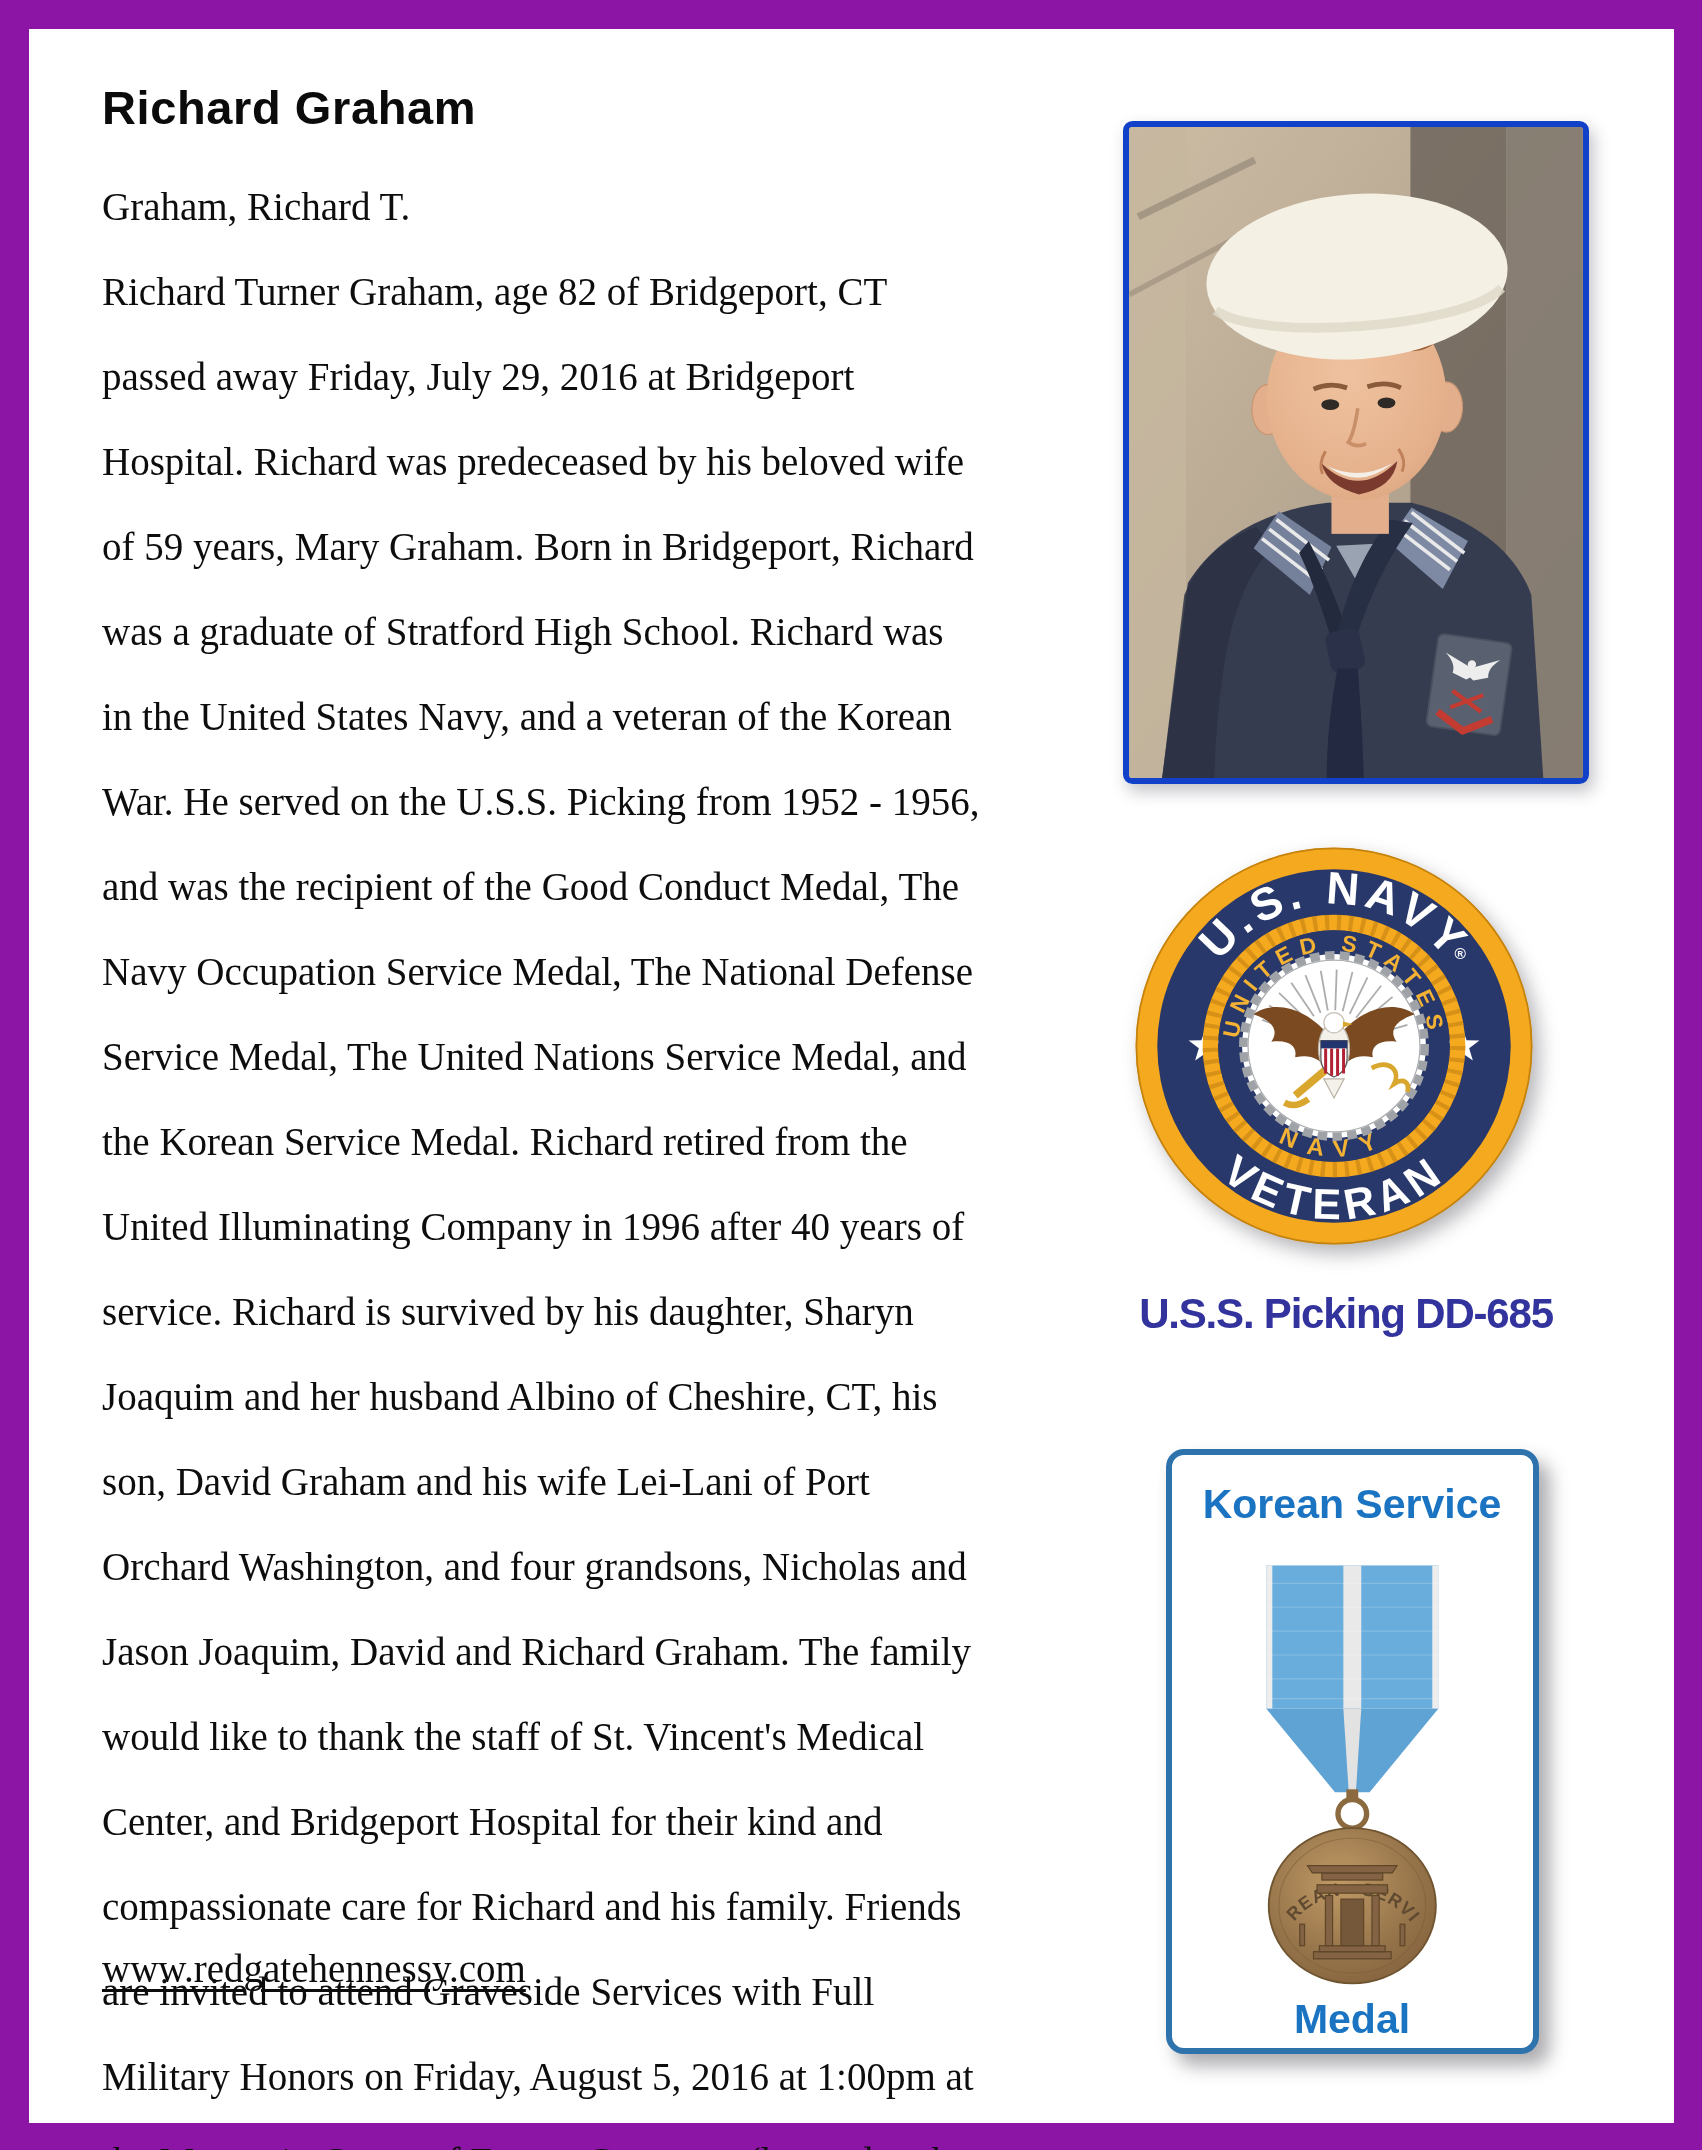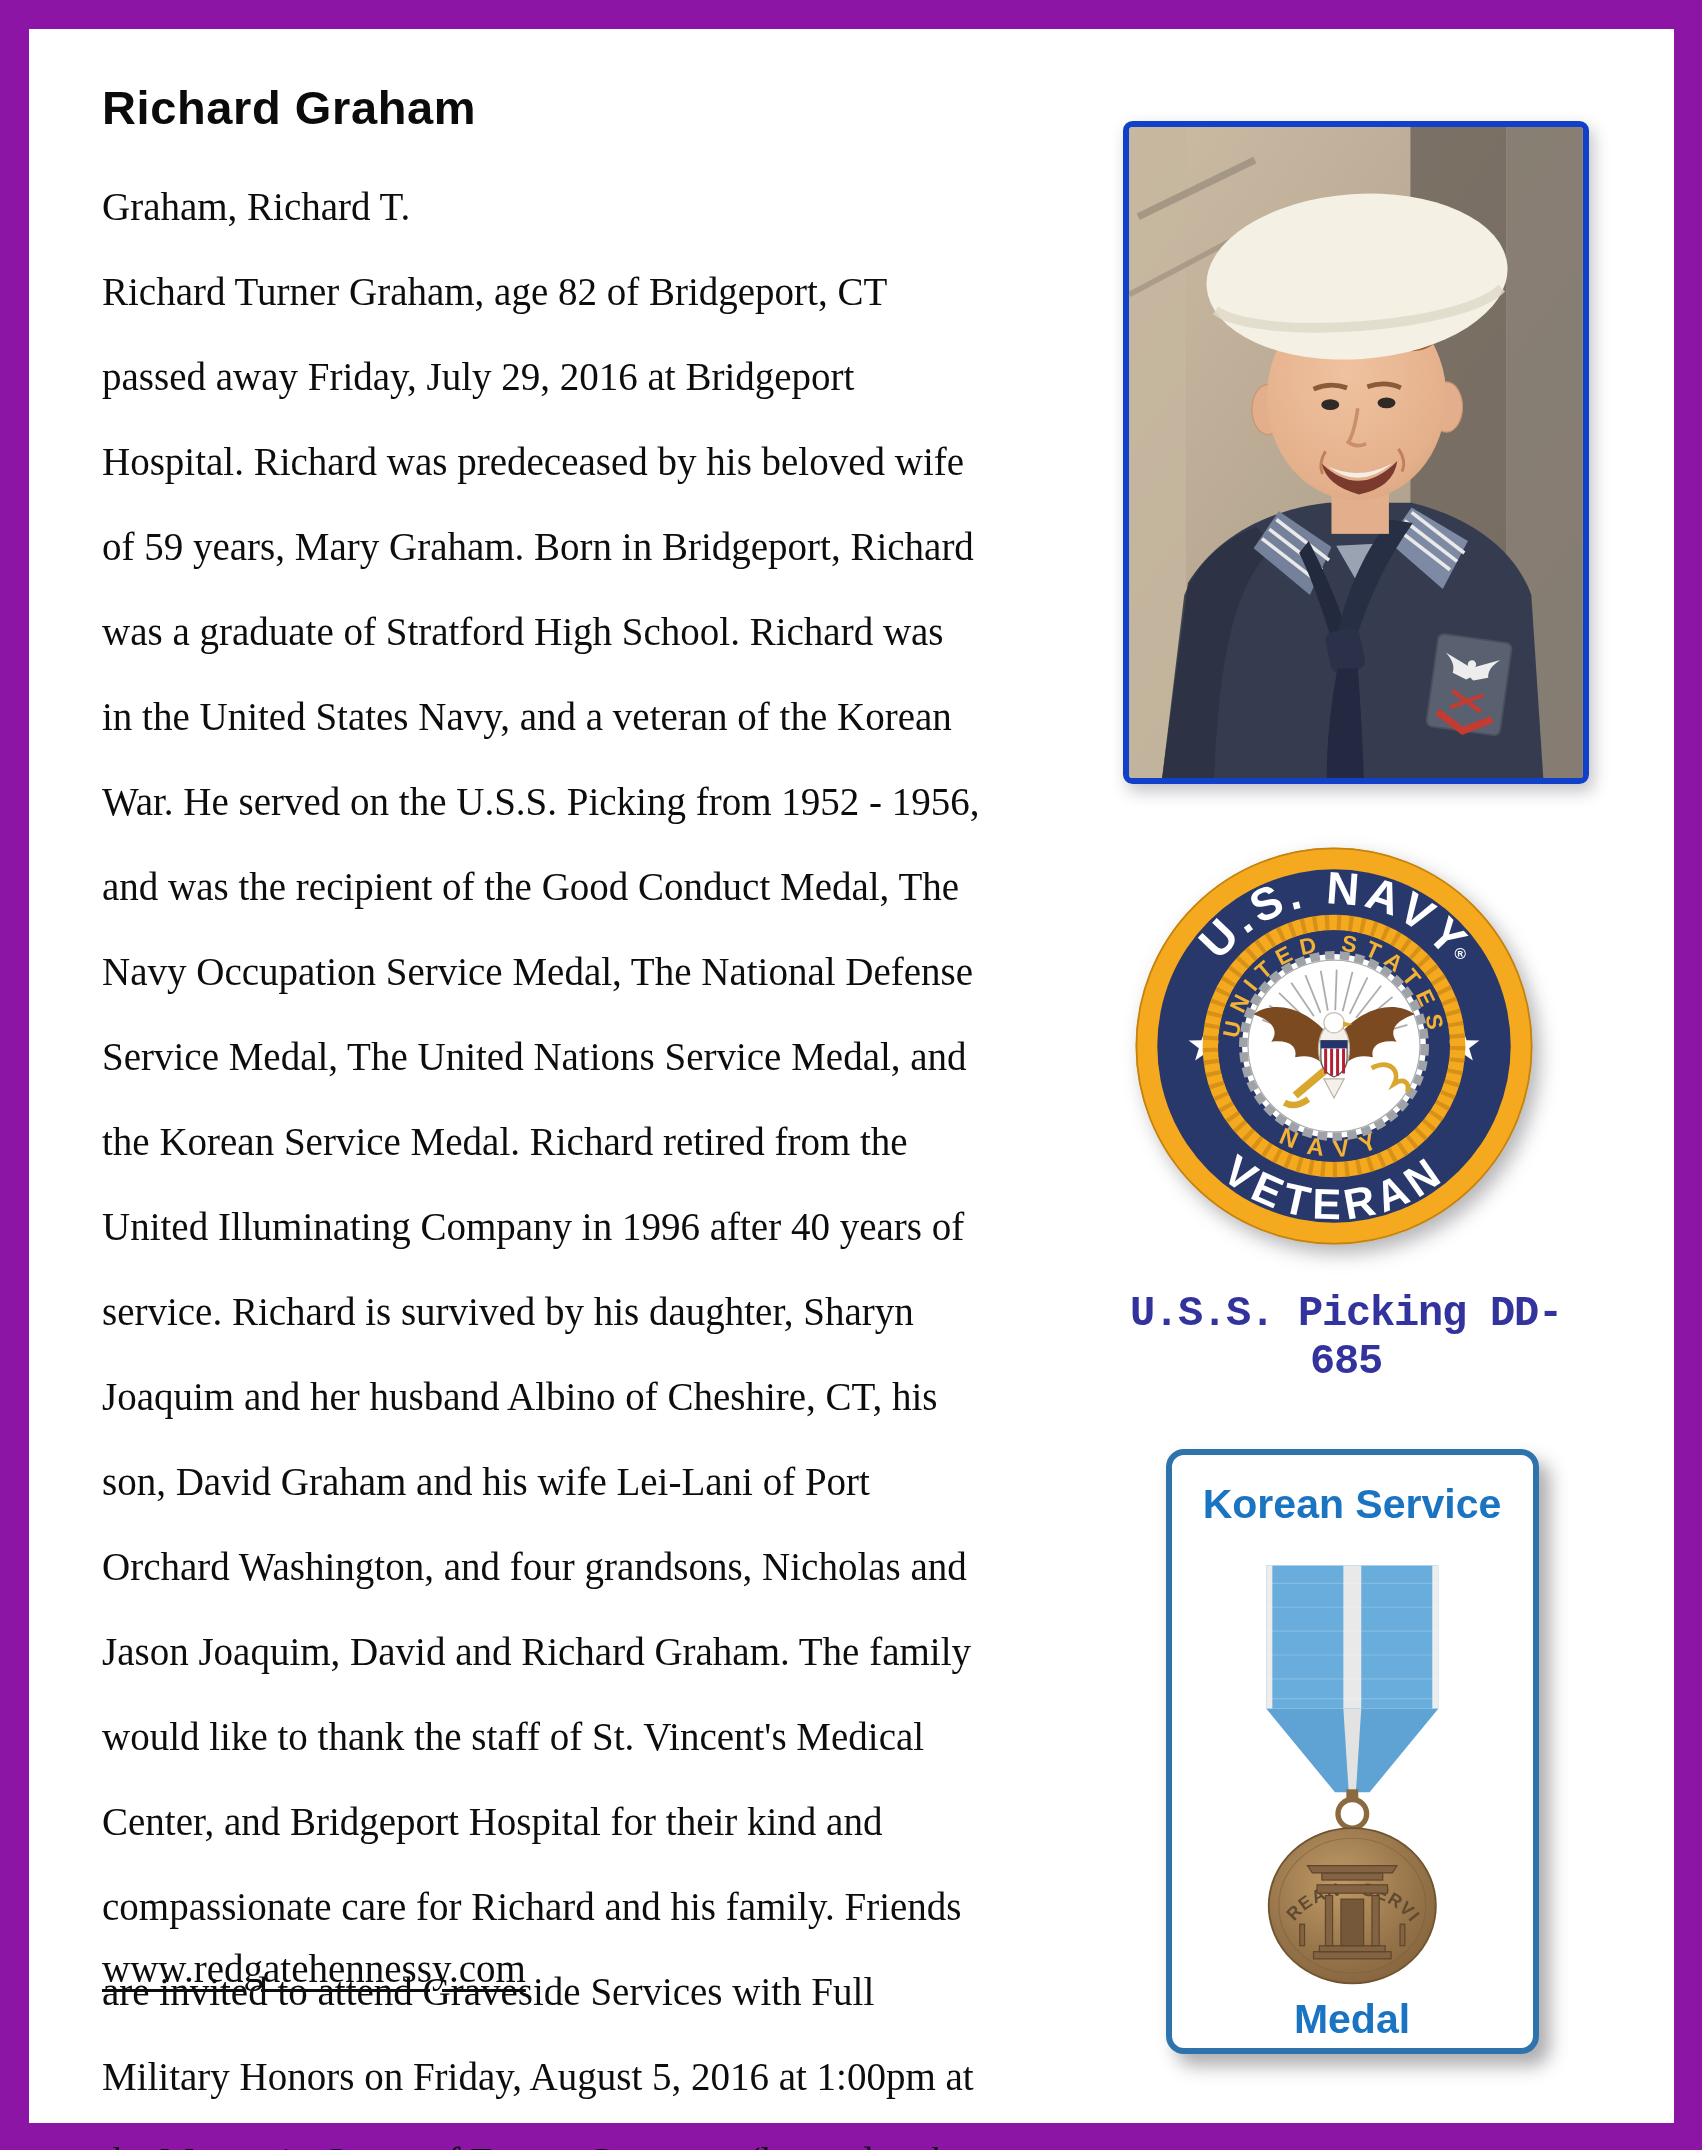--- a/index.html
+++ b/index.html
@@ -20,21 +20,21 @@
 
   .photo{position:absolute;left:1094px;top:92px;width:466px;height:663px;
          border:6.6px solid #1141C9;border-radius:9.6px;box-sizing:border-box;overflow:hidden;
          background:#b7a893;box-shadow:4.8px 7.2px 15.5px rgba(50,50,70,.28);}
   .photo svg{display:block;width:100%;height:100%;}
 
   .seal{position:absolute;left:1105px;top:817px;width:400px;height:400px;
         filter:drop-shadow(7.2px 9.6px 9.6px rgba(70,70,80,.4));}
 
   .ship-caption{position:absolute;left:1099px;top:1261px;width:436px;text-align:center;
-                font-family:Liberation Mono, monospace;font-weight:700;font-size:42px;
+                font-family:Liberation Sans, sans-serif;font-weight:700;font-size:42px;
                 letter-spacing:-1.2px;color:#33339E;}
 
   .card{position:absolute;left:1137px;top:1420px;width:373px;height:605px;background:#ffffff;
         border:6.6px solid #2F73AD;border-radius:18px;box-sizing:border-box;
         box-shadow:10.8px 12px 18px rgba(75,75,85,.45);}
   .card svg.medal{position:absolute;left:0;top:0;width:360px;height:591px;}
   .card-title{position:absolute;left:0;top:26px;width:360px;text-align:center;
               font-family:"Liberation Sans",sans-serif;font-weight:700;font-size:41px;
               color:#1B74C2;letter-spacing:0;}
   .card-caption{position:absolute;left:0;top:541px;width:360px;text-align:center;

